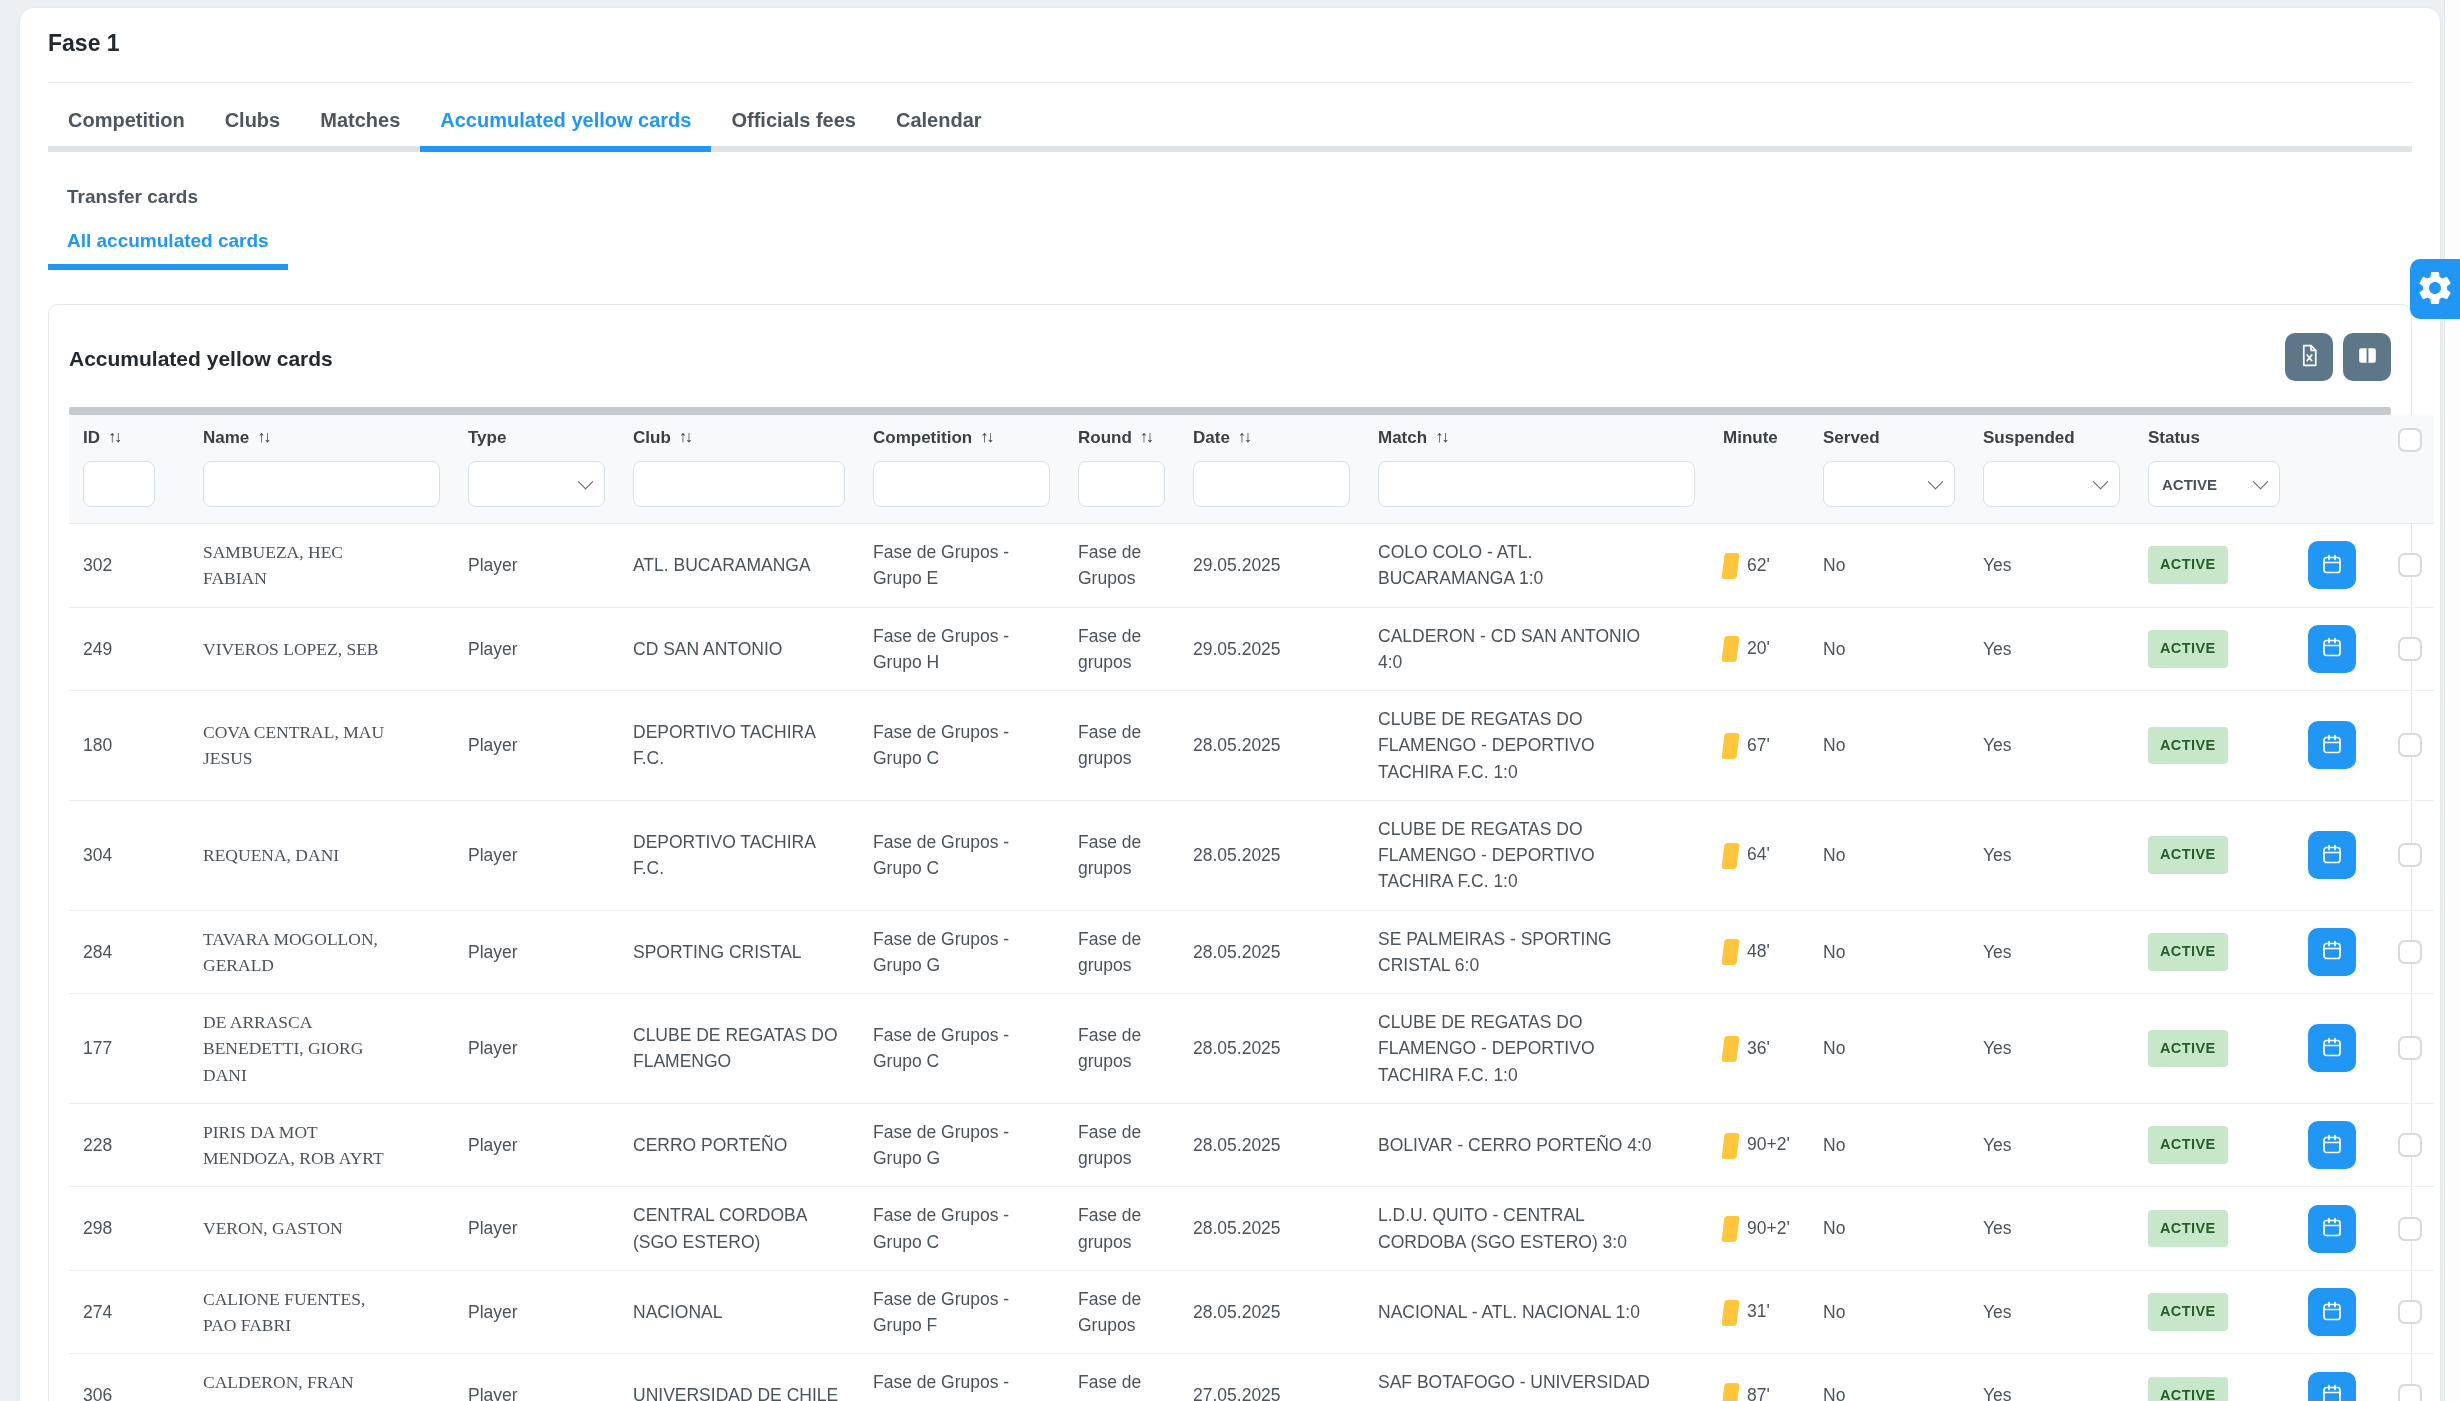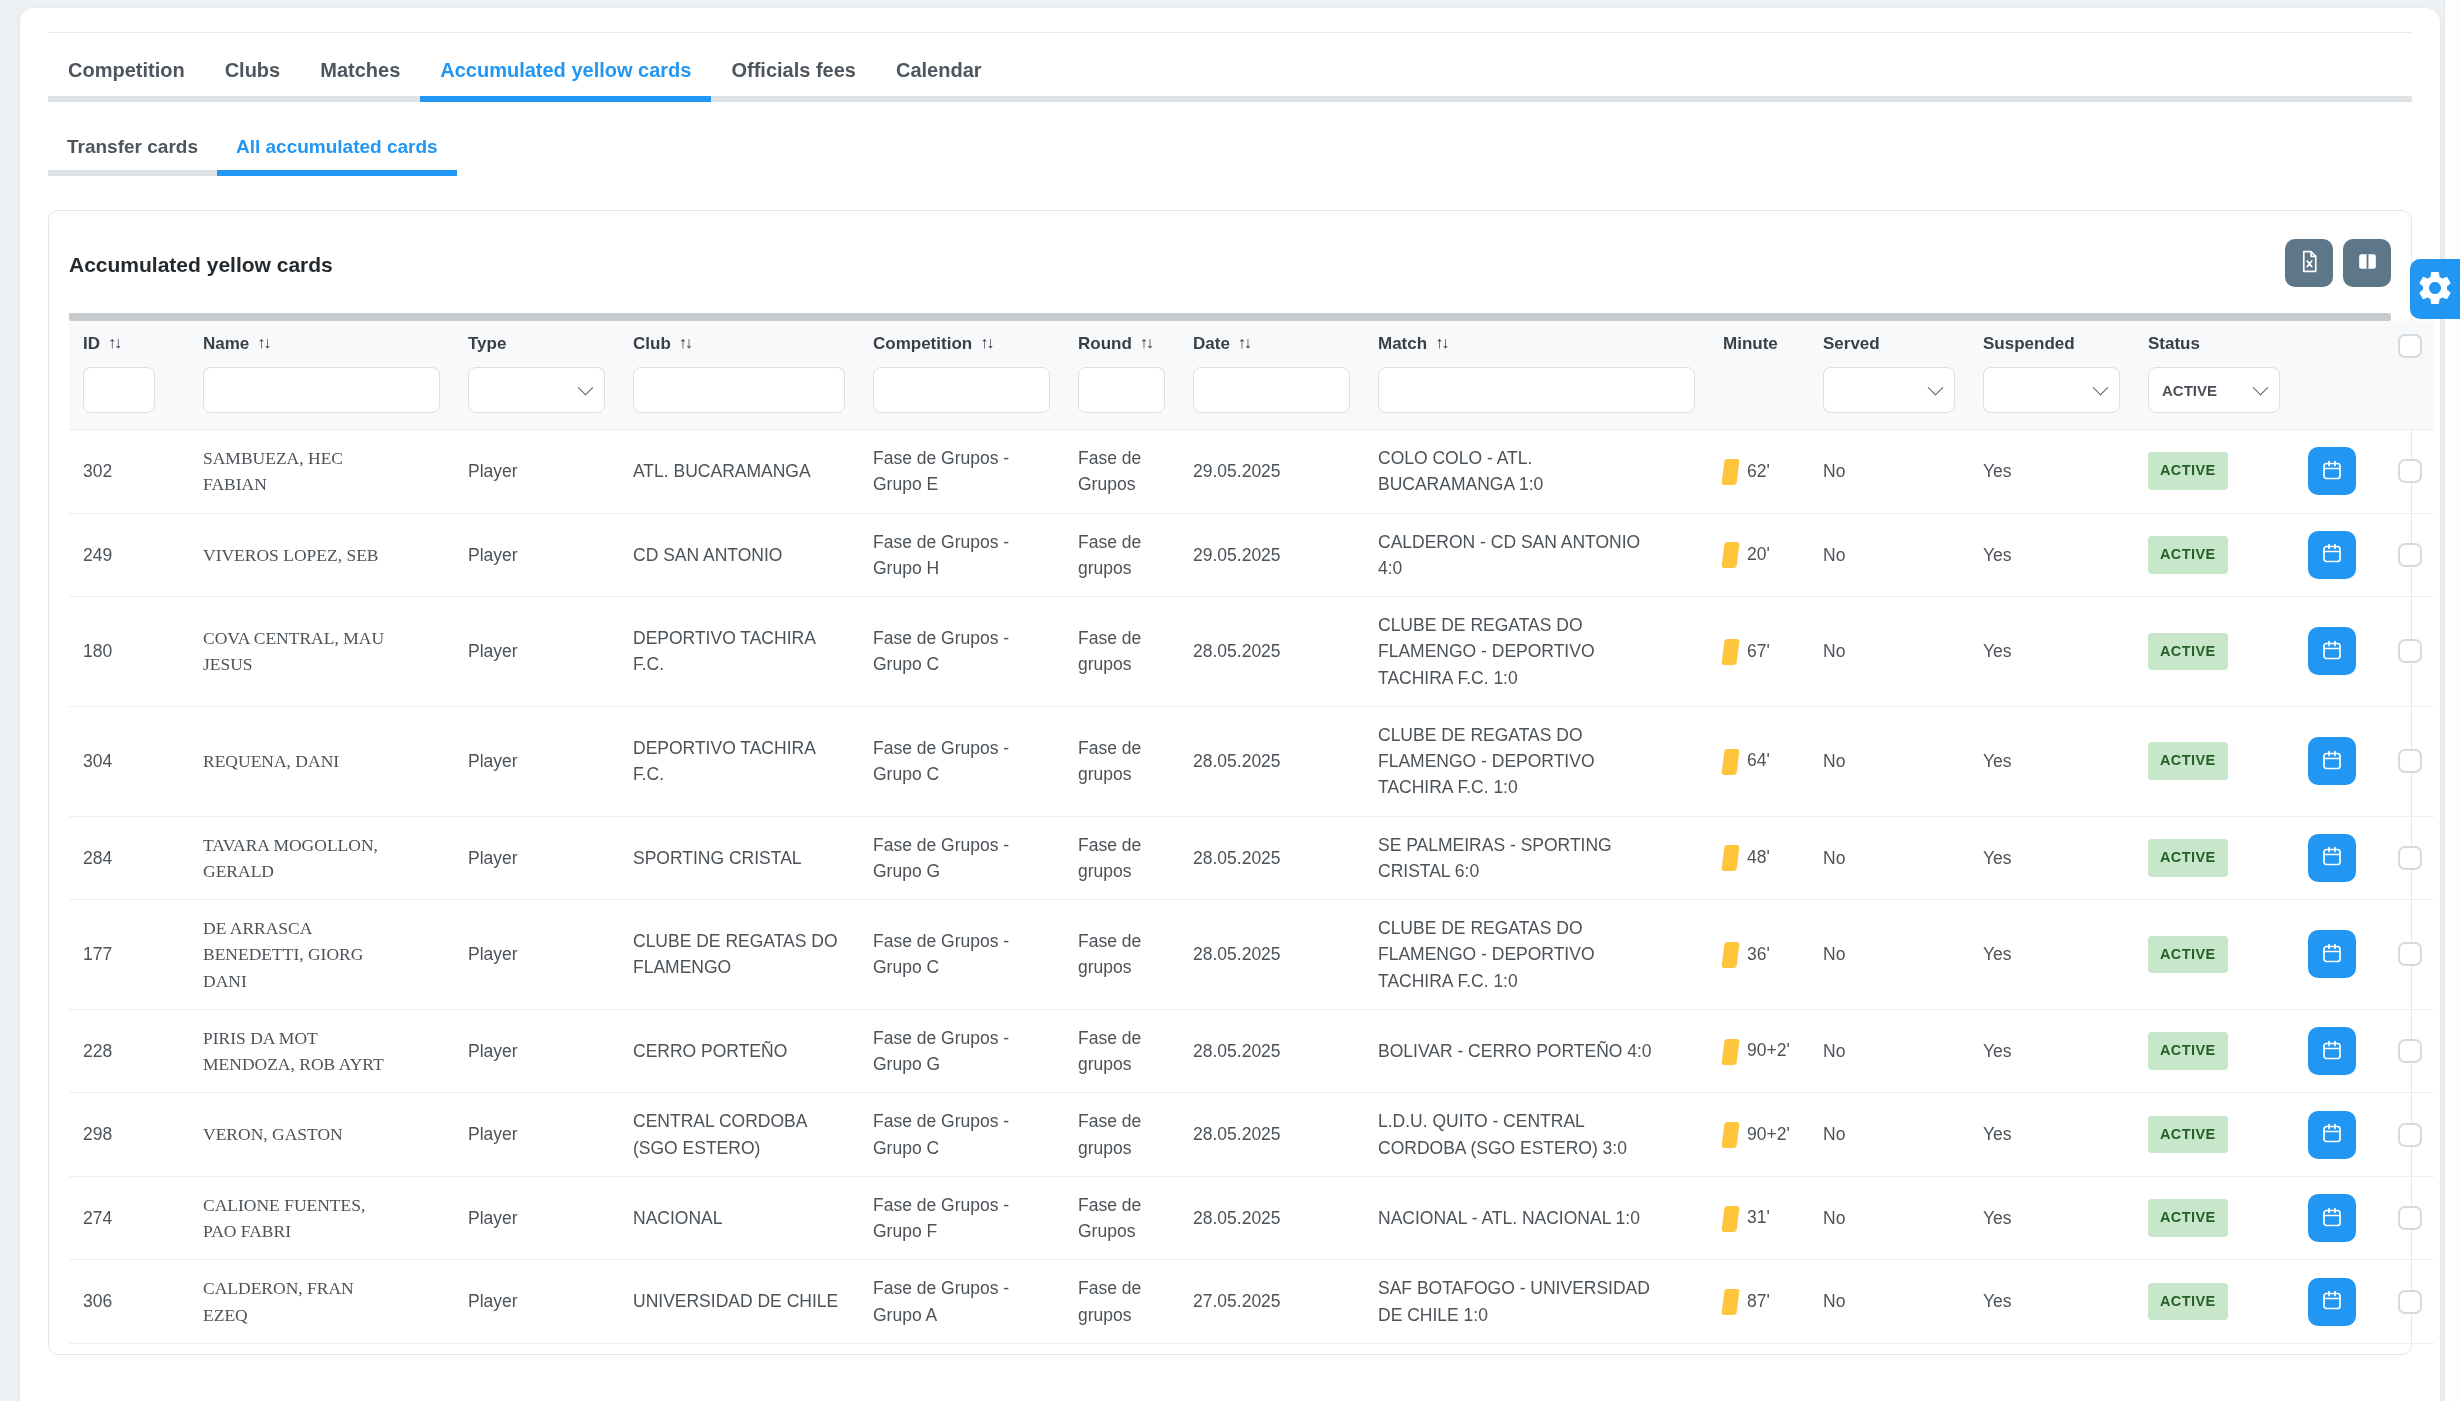--- a/index.html
+++ b/index.html
@@ -14,21 +14,21 @@
     position: absolute; left: 20px; top: 8px; right: 20px; bottom: -60px;
     background: #fff; border-radius: 14px 14px 0 0;
     box-shadow: 0 1px 4px rgba(0,0,0,.07);
     padding: 0 28px;
   }
   .page-title { padding-top: 20px; font-size: 23px; line-height: 30px; font-weight: 700; color: #24292e; }
   .title-divider { height: 1px; background: #e9ecef; margin-top: 24px; }
 
   
   .tabs { display: flex; margin-top: 14px; border-bottom: 6px solid #dfe3e6; }
-  .tabs.sub { display: inline-flex; margin-top: 24px; }
+  .tabs.sub { display: inline-flex; margin-top: 24px; flex-direction: column; }
   .tab { padding: 12px 20px 14px; font-size: 20px; font-weight: 700; color: #4d565e;
          margin-bottom: -6px; border-bottom: 6px solid transparent; cursor: pointer; white-space: nowrap; }
   .tab.active { color: #2196f3; border-bottom-color: #2196f3; }
   .tabs.sub .tab { font-size: 19px; padding: 10px 19px 12px; }
 
   
   .table-card {
     margin-top: 34px; border: 1px solid #e3e7ea; border-radius: 10px;
     padding: 0 20px 10px; position: relative; background: #fff;
   }
@@ -73,20 +73,21 @@
   .scroll-gutter { position: fixed; right: 0; top: 0; bottom: 0; width: 16px; background: #fdfdfd;
                    border-left: 1px solid #e4e7ea; }
   .gear-btn { position: fixed; right: 0; top: 259px; width: 50px; height: 60px; border: none;
               border-radius: 10px 0 0 10px; background: #2196f3; display: flex; align-items: center;
               justify-content: center; cursor: pointer; z-index: 5; }
 </style>
 </head>
 <body>
 
 <div class="main-card">
+  <h1 class="page-title">Fase 1</h1>
   <div class="title-divider"></div>
 
   <nav class="tabs" id="mainTabs">
       <div class="tab"><span>Competition</span></div>
       <div class="tab"><span>Clubs</span></div>
       <div class="tab"><span>Matches</span></div>
       <div class="tab active"><span>Accumulated yellow cards</span></div>
       <div class="tab"><span>Officials fees</span></div>
       <div class="tab"><span>Calendar</span></div>
     </nav>

